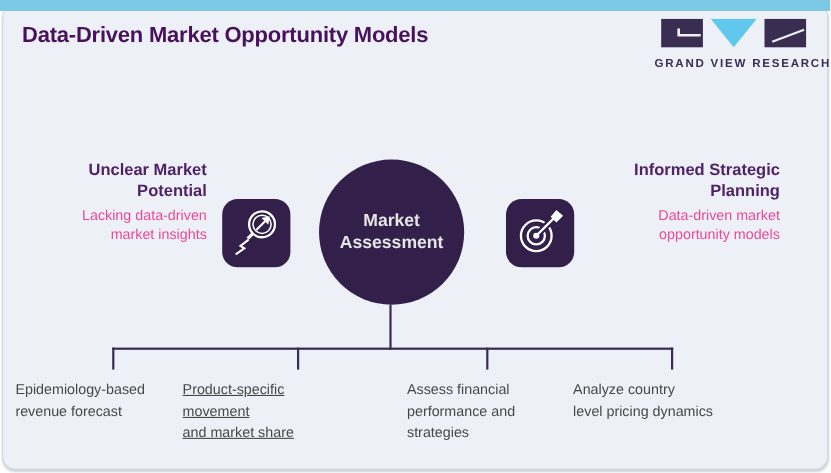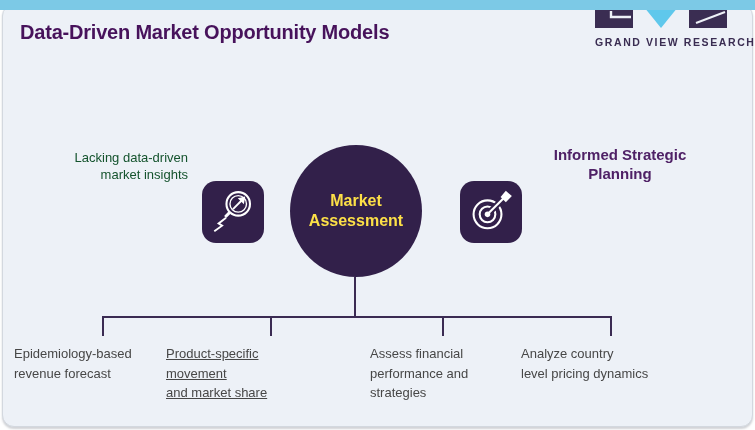--- a/index.html
+++ b/index.html
@@ -19,49 +19,49 @@
     box-shadow: 0 2px 2px rgba(70,80,95,.25); z-index: 1;
   }
   .layer { position: absolute; inset: 0; z-index: 2; }
   .preline { white-space: pre-line; }
 
   .page-title {
     position: absolute; left: 20px; top: 21px;
     font-size: 20px; font-weight: bold; letter-spacing: -0.2px;
     color: #47125b;
   }
-  .logo-wrap { position: absolute; right: 22px; top: 2px; width: 138px; text-align: left; }
+  .logo-wrap { position: absolute; right: 22px; top: 17px; width: 138px; text-align: right; }
   .logo-name {
     margin-top: 3px; font-size: 10.5px; font-weight: bold;
     letter-spacing: 1.6px; color: #3a2d52; white-space: nowrap;
   }
 
   .side-text { position: absolute; top: 145px; }
   .side-text.left  { left: 28px;  width: 160px; text-align: right; }
-  .side-text.right { left: 531px; width: 178px; text-align: center; }
+  .side-text.right { left: 531px; width: 178px; text-align: right; }
   .side-heading {
     font-size: 15px; font-weight: bold; color: #4f2166; line-height: 19px;
   }
   .side-desc {
-    margin-top: 4px; font-size: 13px; color: #14532d; line-height: 17px;
+    margin-top: 4px; font-size: 13px; color: #ec4899; line-height: 17px;
   }
 
   .icon-tile {
     position: absolute; width: 62px; height: 62px; top: 181px;
     background: #32204a; border-radius: 14px;
     display: flex; align-items: center; justify-content: center;
   }
   .icon-tile.left  { left: 202px; }
   .icon-tile.right { left: 460px; }
 
   .center-circle {
     position: absolute; left: 290px; top: 145px; width: 132px; height: 132px;
     border-radius: 50%; background: #32204a;
     display: flex; align-items: center; justify-content: center;
-    text-align: center; color: #fde047;
+    text-align: center; color: #e5e5e5;
     font-size: 16px; font-weight: 600; line-height: 20px;
   }
 
   .tree-line { position: absolute; background: #3b2b53; }
   .v-stem  { left: 354px; top: 277px; width: 2px; height: 41px; }
   .h-rule  { left: 102px; top: 316px; width: 510px; height: 2px; }
   .tick    { top: 316px; width: 2px; height: 20px; }
   .tick-1  { left: 102px; } .tick-2 { left: 270px; }
   .tick-3  { left: 442px; } .tick-4 { left: 610px; }
 
@@ -90,20 +90,22 @@
           <polyline points="36,15 16,15 16,9" fill="none" stroke="#edf1f7" stroke-width="2.4"></polyline>
           <polygon points="45,0 87,0 66,26" fill="#5fc8ec"></polygon>
           <rect x="94" y="0" width="38" height="26" fill="#3a2d52"></rect>
           <polyline points="130,10 101,21" fill="none" stroke="#edf1f7" stroke-width="2"></polyline>
         </svg>
       </span>
       <div class="logo-name">GRAND VIEW RESEARCH</div>
     </div>
 
     <div class="side-text left">
+      <div class="side-heading preline">Unclear Market
+Potential</div>
       <div class="side-desc preline">Lacking data-driven
 market insights</div>
     </div>
 
     <div class="icon-tile left">
       <span>
         <svg width="54" height="54" viewBox="0 0 62 62">
           <circle cx="37" cy="24" r="13.5" fill="none" stroke="#ffffff" stroke-width="2.4"></circle>
           <circle cx="37" cy="24" r="9.5" fill="none" stroke="#ffffff" stroke-width="1.6"></circle>
           <line x1="31" y1="30" x2="42" y2="19" stroke="#ffffff" stroke-width="2.2"></line>
@@ -128,20 +130,22 @@
           <circle cx="27" cy="36" r="3.2" fill="#ffffff"></circle>
           <line x1="27" y1="36" x2="46" y2="17" stroke="#ffffff" stroke-width="2.4"></line>
           <polygon points="42,16 48,9 55,15 48,22" fill="#ffffff"></polygon>
         </svg>
       </span>
     </div>
 
     <div class="side-text right">
       <div class="side-heading preline">Informed Strategic
 Planning</div>
+      <div class="side-desc preline">Data-driven market
+opportunity models</div>
     </div>
 
     <div class="tree-line v-stem"></div>
     <div class="tree-line h-rule"></div>
     <div class="tree-line tick tick-1"></div>
     <div class="tree-line tick tick-2"></div>
     <div class="tree-line tick tick-3"></div>
     <div class="tree-line tick tick-4"></div>
 
     <div class="branch-label branch-1 preline">Epidemiology-based

